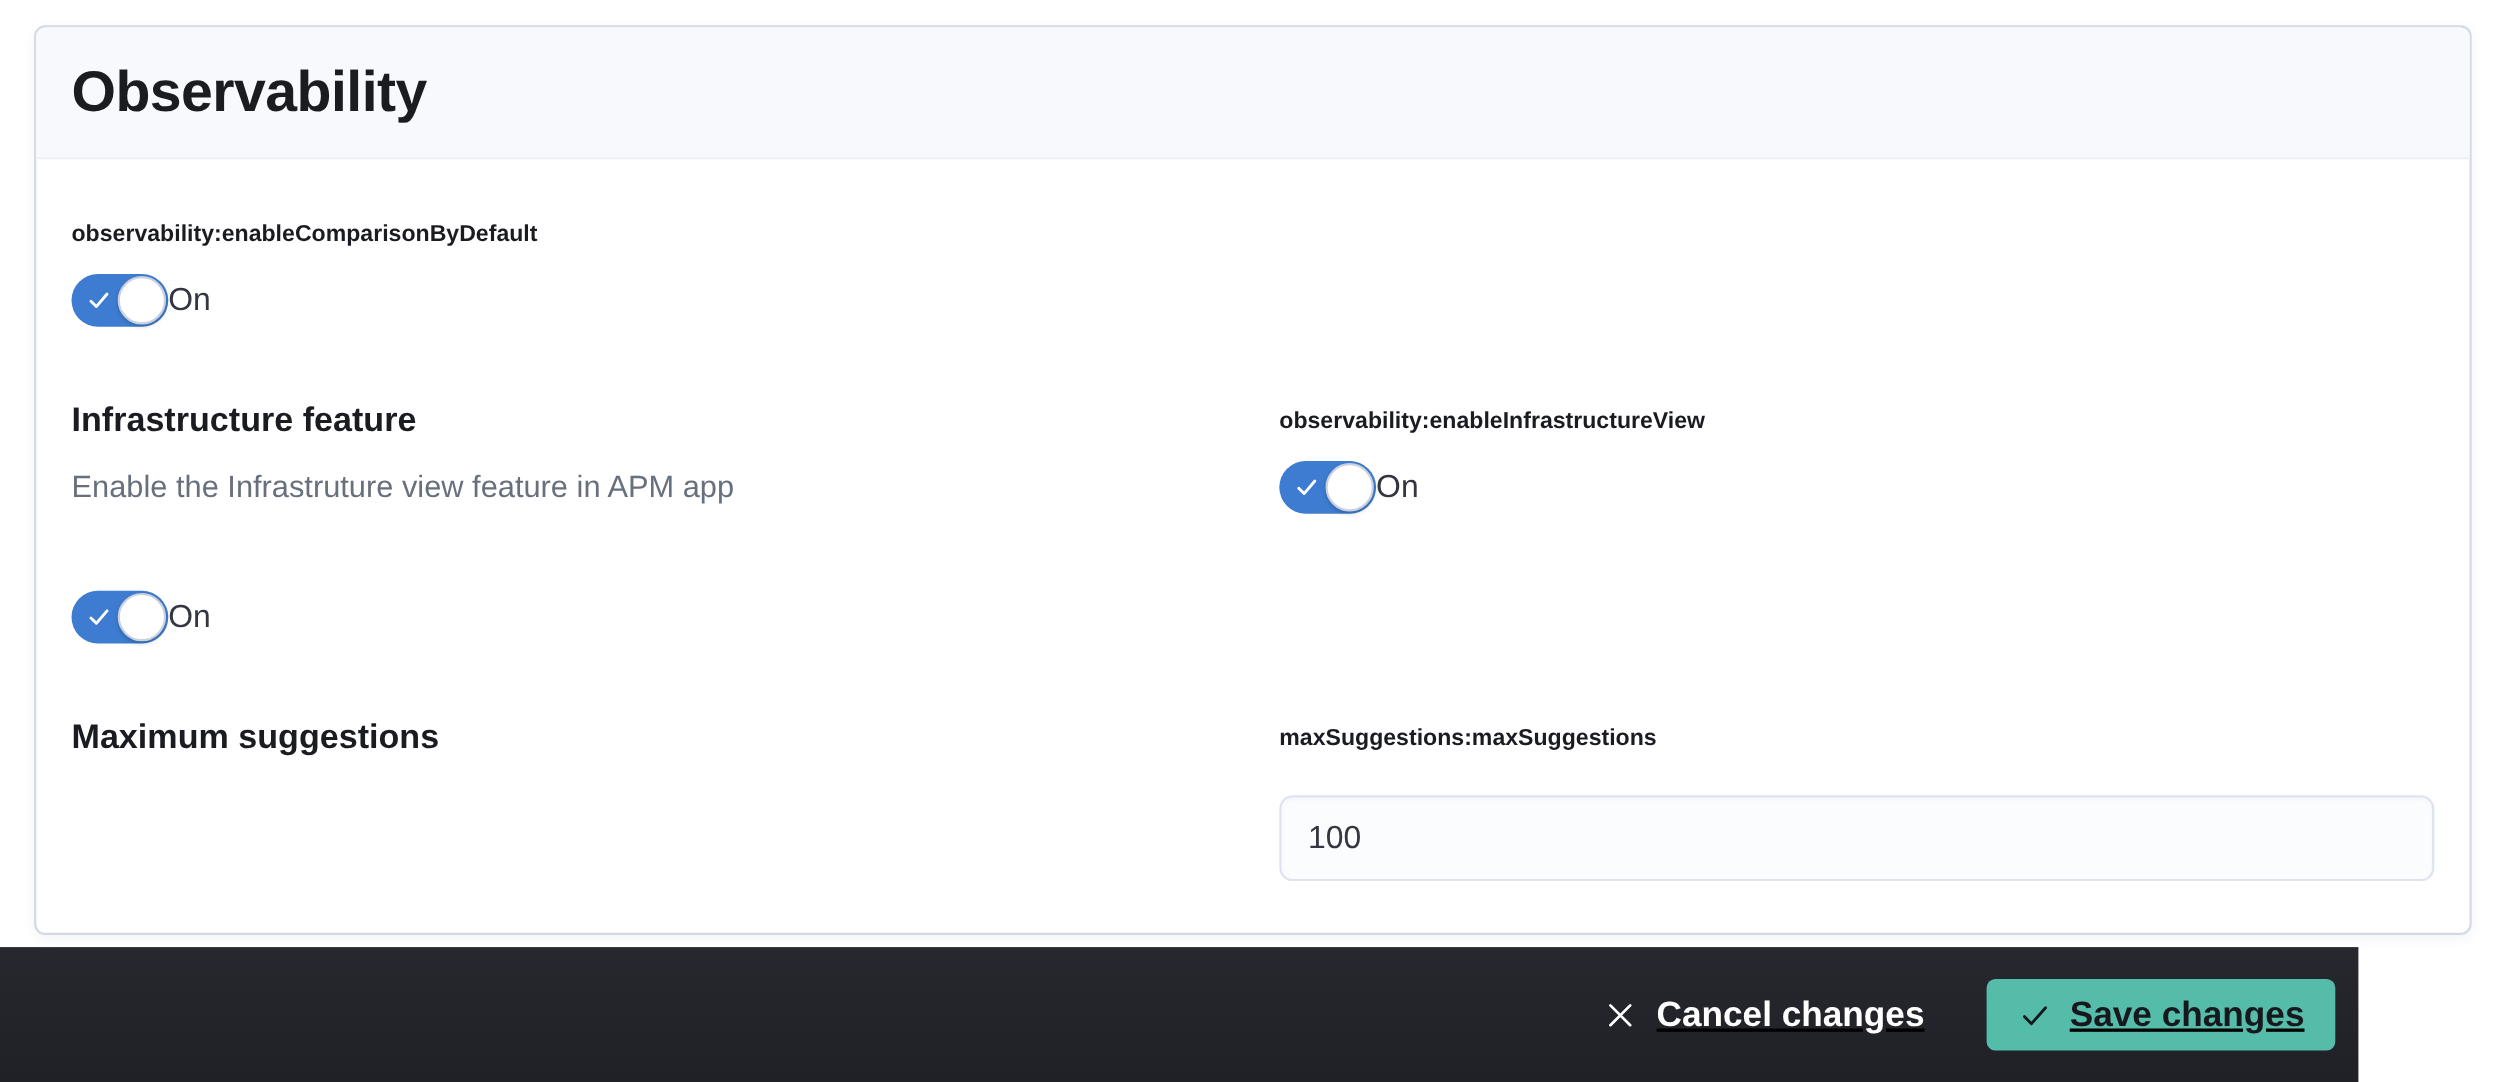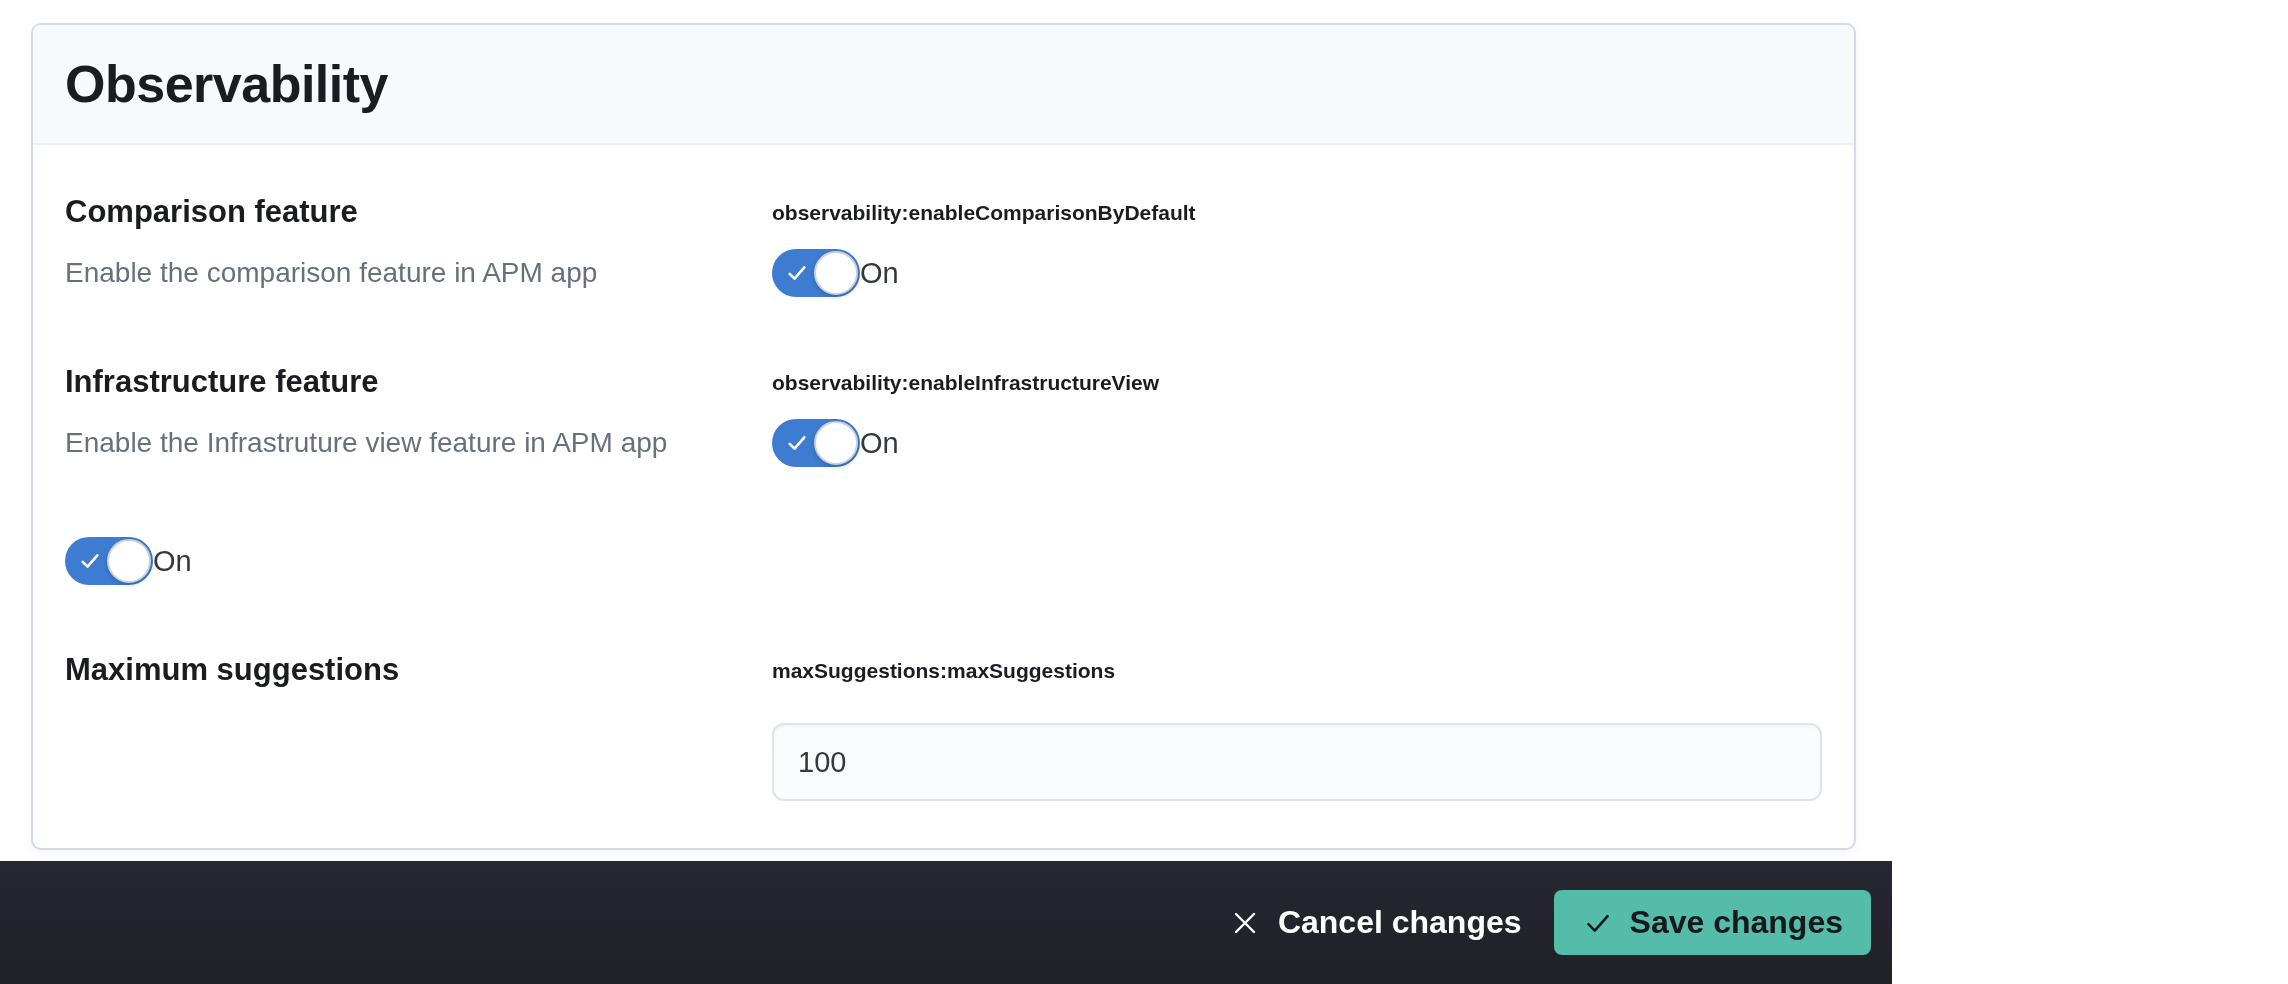--- a/index.html
+++ b/index.html
@@ -11,21 +11,21 @@
     width: 2288px;
     height: 984px;
     background: #ffffff;
     overflow: hidden;
   }
 
   
   .panel {
     position: absolute;
     left: 31px; top: 23px;
-    width: 1825px; height: 827px;
+    width: 2216px; height: 827px;
     background: #ffffff;
     border: 2px solid #d3dae6;
     border-radius: 10px;
     box-shadow: 0 3px 10px rgba(110, 120, 140, 0.08);
   }
   .panel-header {
     height: 120px;
     background: #f8f9fc;
     border-bottom: 2px solid #eceff5;
     border-radius: 8px 8px 0 0;
@@ -131,27 +131,28 @@
     font-family: "Liberation Sans", sans-serif;
     box-shadow: inset 0 2px 3px rgba(120, 130, 150, 0.06);
     outline: none;
     margin-top: 16px;
   }
 
   
   .bottom-bar {
     position: absolute;
     left: 0; bottom: 0;
-    width: 1892px; height: 123px;
+    width: 2144px; height: 123px;
     background: linear-gradient(180deg, #27282f 0%, #202127 100%);
     display: flex;
     align-items: center;
     justify-content: flex-end;
     padding-right: 21px;
-    gap: 24px;
+    gap: 48px;
+    text-decoration: underline;
   }
   .cancel-btn {
     display: flex;
     align-items: center;
     gap: 18px;
     background: transparent;
     border: none;
     color: #ffffff;
     font-size: 32px;
     font-weight: 600;
@@ -182,26 +183,20 @@
 <div class="screen">
 
   <section class="panel">
     <header class="panel-header">
       <h1 class="panel-title">Observability</h1>
     </header>
 
     <div class="panel-content">
 
       <div class="setting-row">
-        <div class="setting-left">
-          <h3 class="setting-title">
-            <span>Comparison feature</span>
-          </h3>
-          <p class="setting-desc">Enable the comparison feature in APM app</p>
-        </div>
         <div class="setting-right">
           <div class="setting-key">observability:enableComparisonByDefault</div>
           <div class="switch-group">
             <button class="switch" aria-checked="true" role="switch">
               <svg class="icon-svg switch-check" width="26" height="26" viewBox="0 0 16 16">
                   <path d="M3.5 8.5 L6.5 11.5 L12.5 4.5" stroke="currentColor" stroke-width="1.6" fill="none" stroke-linecap="round" stroke-linejoin="round"></path>
                 </svg>
               <span class="switch-thumb"></span>
             </button>
             <span class="switch-label">On</span>

